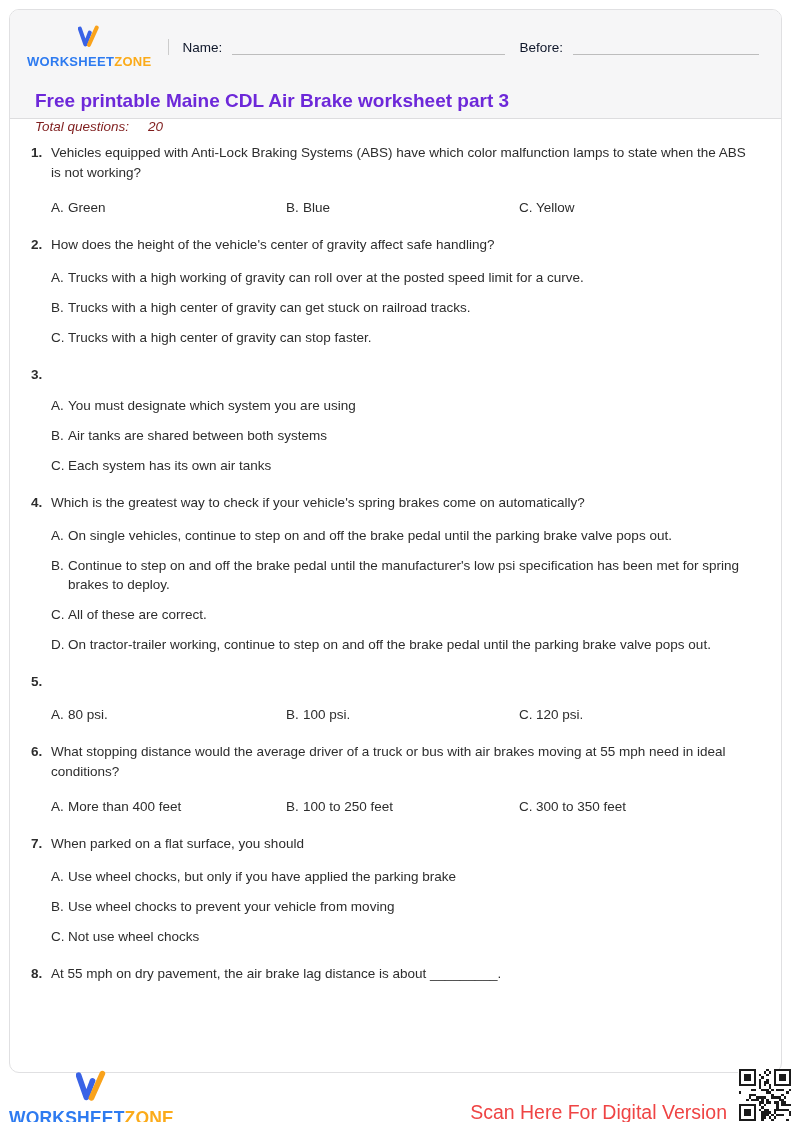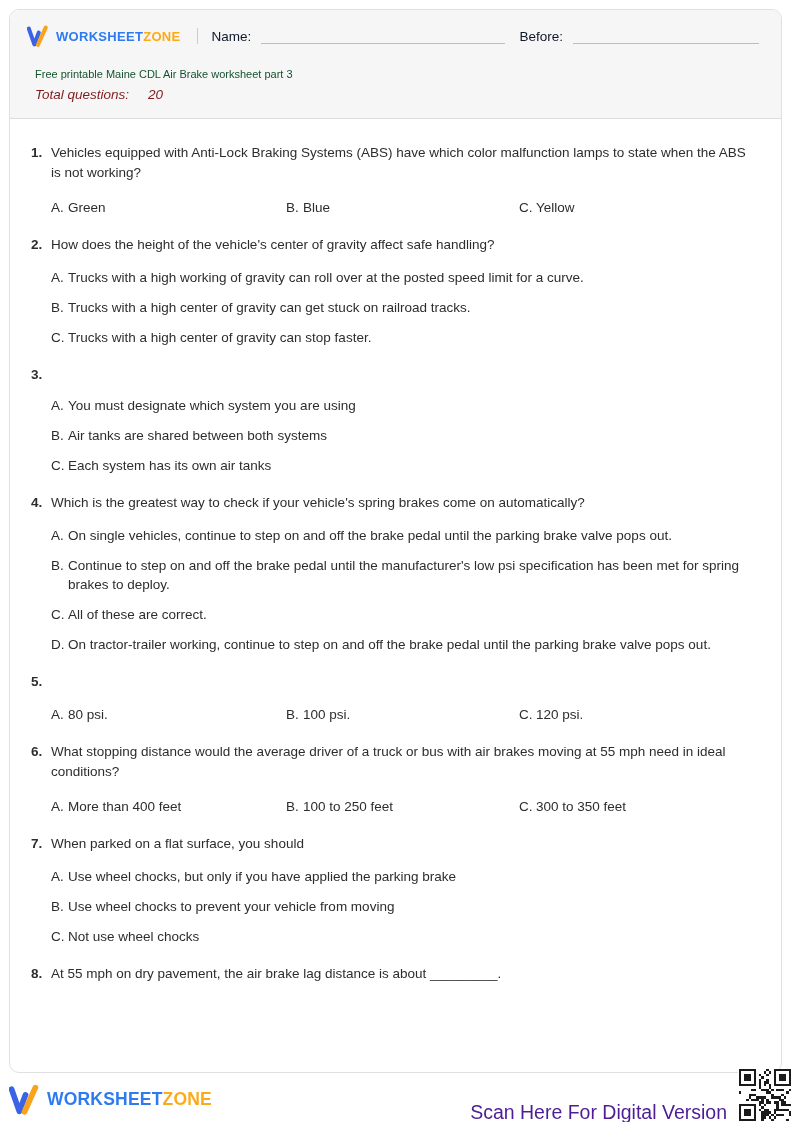--- a/index.html
+++ b/index.html
@@ -5,51 +5,51 @@
   html,body{margin:0;padding:0;background:#ffffff;}
   body{width:793px;height:1122px;font-family:"Liberation Sans",sans-serif;color:#2d2d2d;}
   .page{position:relative;width:793px;height:1122px;background:#fff;overflow:hidden;}
 
   
   .card{position:absolute;left:9px;top:9px;width:773px;height:1064px;
         border:1px solid #e0e0e2;border-radius:10px;background:#ffffff;box-sizing:border-box;}
   .card-header{background:#f6f6f7;border-bottom:1px solid #dddddf;border-radius:9px 9px 0 0;
         padding:15px 22px 13px 17px;box-sizing:border-box;height:109px;}
   .header-row{display:flex;align-items:center;}
-  .logo{display:flex;align-items:center;gap:7px;}
+  .logo{display:flex;align-items:center;gap:7px;flex-direction:column;}
   .logo svg{display:block;}
   .logo-text{font-weight:bold;font-size:13px;letter-spacing:.3px;white-space:nowrap;}
   .lg-blue{color:#2e7bf0;}
   .lg-orange{color:#fbab1a;}
   .hdr-divider{width:1px;height:16px;background:#cccccc;margin:0 14px 0 16px;}
   .hdr-label{font-size:13.5px;color:#0f172a;white-space:nowrap;}
   .write-line{border-bottom:1px solid #bdbdbd;height:14px;display:inline-block;}
   .name-line{flex:1;margin:0 14px 0 10px;}
   .grade-line{width:186px;margin-left:10px;}
-  .ws-title{font-weight:normal;font-size:11px;color:#14532d;margin:21px 0 0 8px;}
+  .ws-title{font-weight:bold;font-size:19px;color:#6d28d9;margin:21px 0 0 8px;}
   .ws-total{font-size:13.5px;color:#7f1d1d;margin:7px 0 0 8px;font-style:italic;}
   .ws-total .num{margin-left:19px;}
 
   
   .card-body{padding:24px 24px 0 21px;}
   .question{margin-bottom:18px;}
   .q-row{display:flex;}
   .q-num{font-weight:bold;width:20px;flex:0 0 20px;font-size:13.5px;line-height:20px;}
   .q-text{font-size:13.5px;line-height:20px;margin-bottom:2px;}
   .options{margin-left:20px;}
   .option{display:flex;margin-top:11px;font-size:13.5px;line-height:19px;}
   .opt-letter{flex:0 0 17px;width:17px;}
   .opt-text{flex:1;}
   .options.cols{display:grid;grid-template-columns:235px 233px 1fr;margin-top:13px;}
   .options.cols .option{margin-top:0;}
 
   
   .footer{position:absolute;left:9px;right:0;bottom:0;height:46px;display:flex;align-items:center;}
   .footer .logo-text{font-size:17.5px;letter-spacing:.2px;}
-  .scan-text{margin-left:auto;margin-right:6px;font-size:19.5px;color:#4c1d95;
+  .scan-text{margin-left:auto;margin-right:6px;font-size:19.5px;color:#ef4444;
              font-family:"Liberation Sans",sans-serif;margin-top:26px;}
   .qr{position:absolute;right:1px;bottom:1px;width:54px;height:52px;background:#fff;}
   .qr svg{display:block;width:54px;height:52px;}
 </style>
 </head>
 <body>
 
 <div class="page">
 
   <div class="card">

